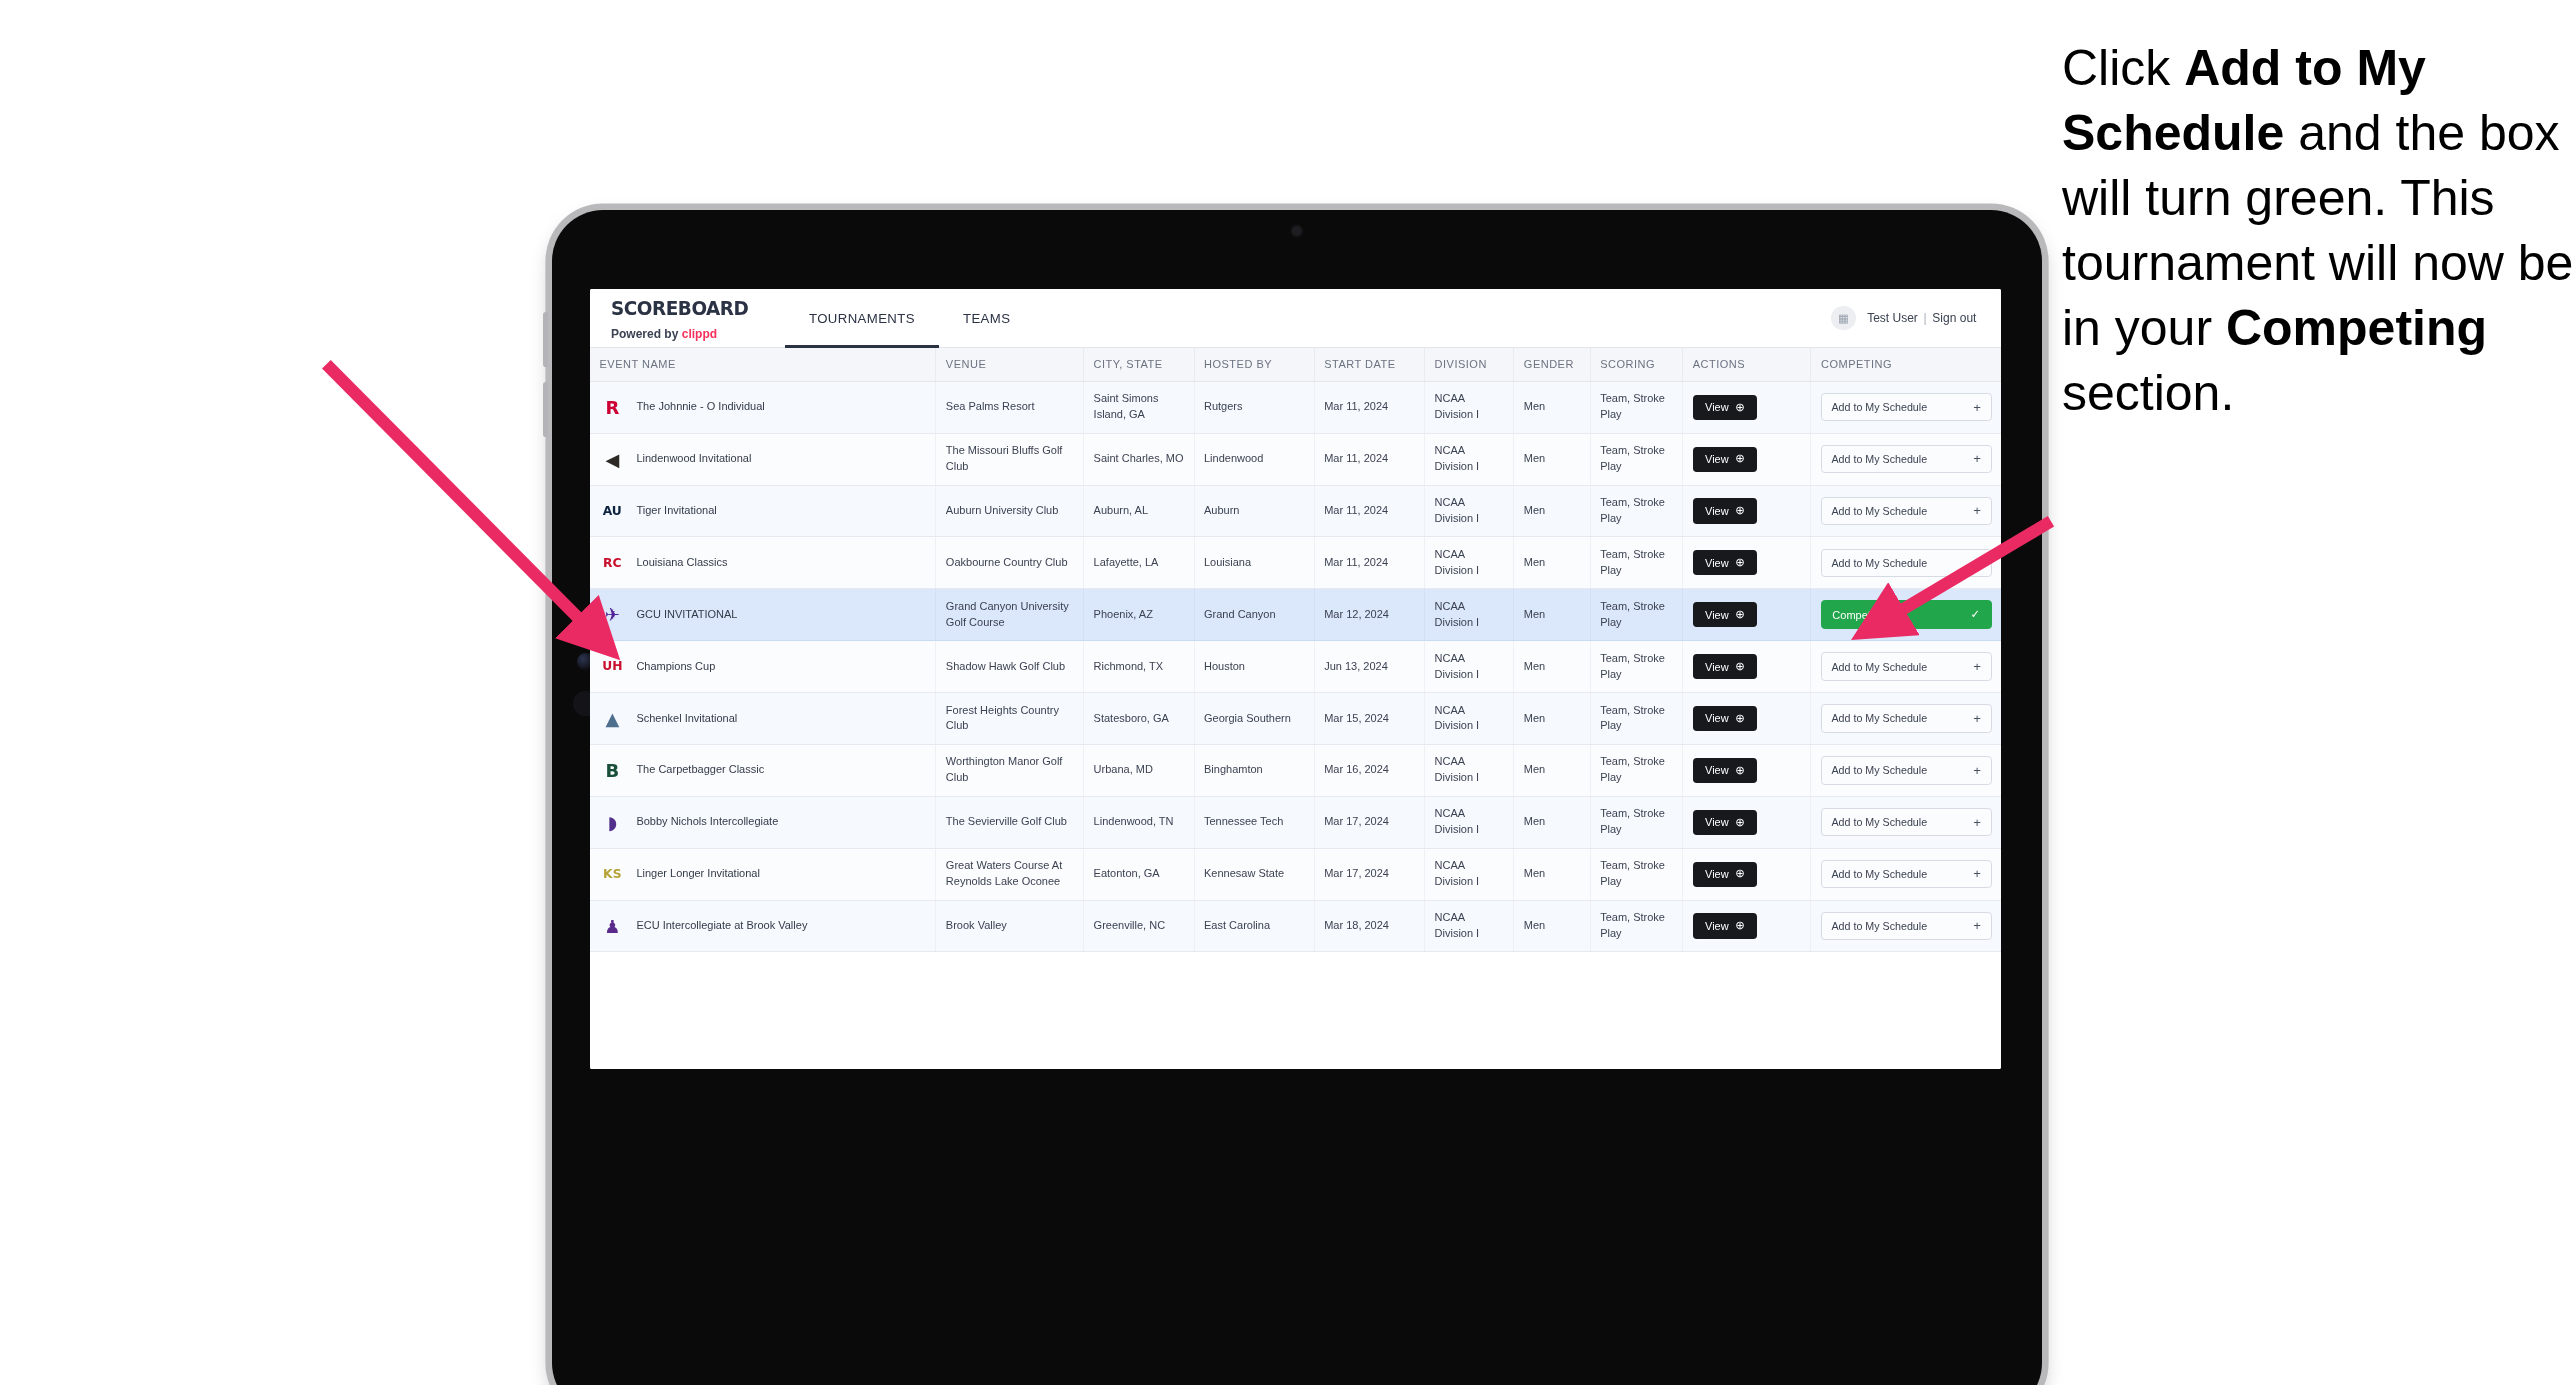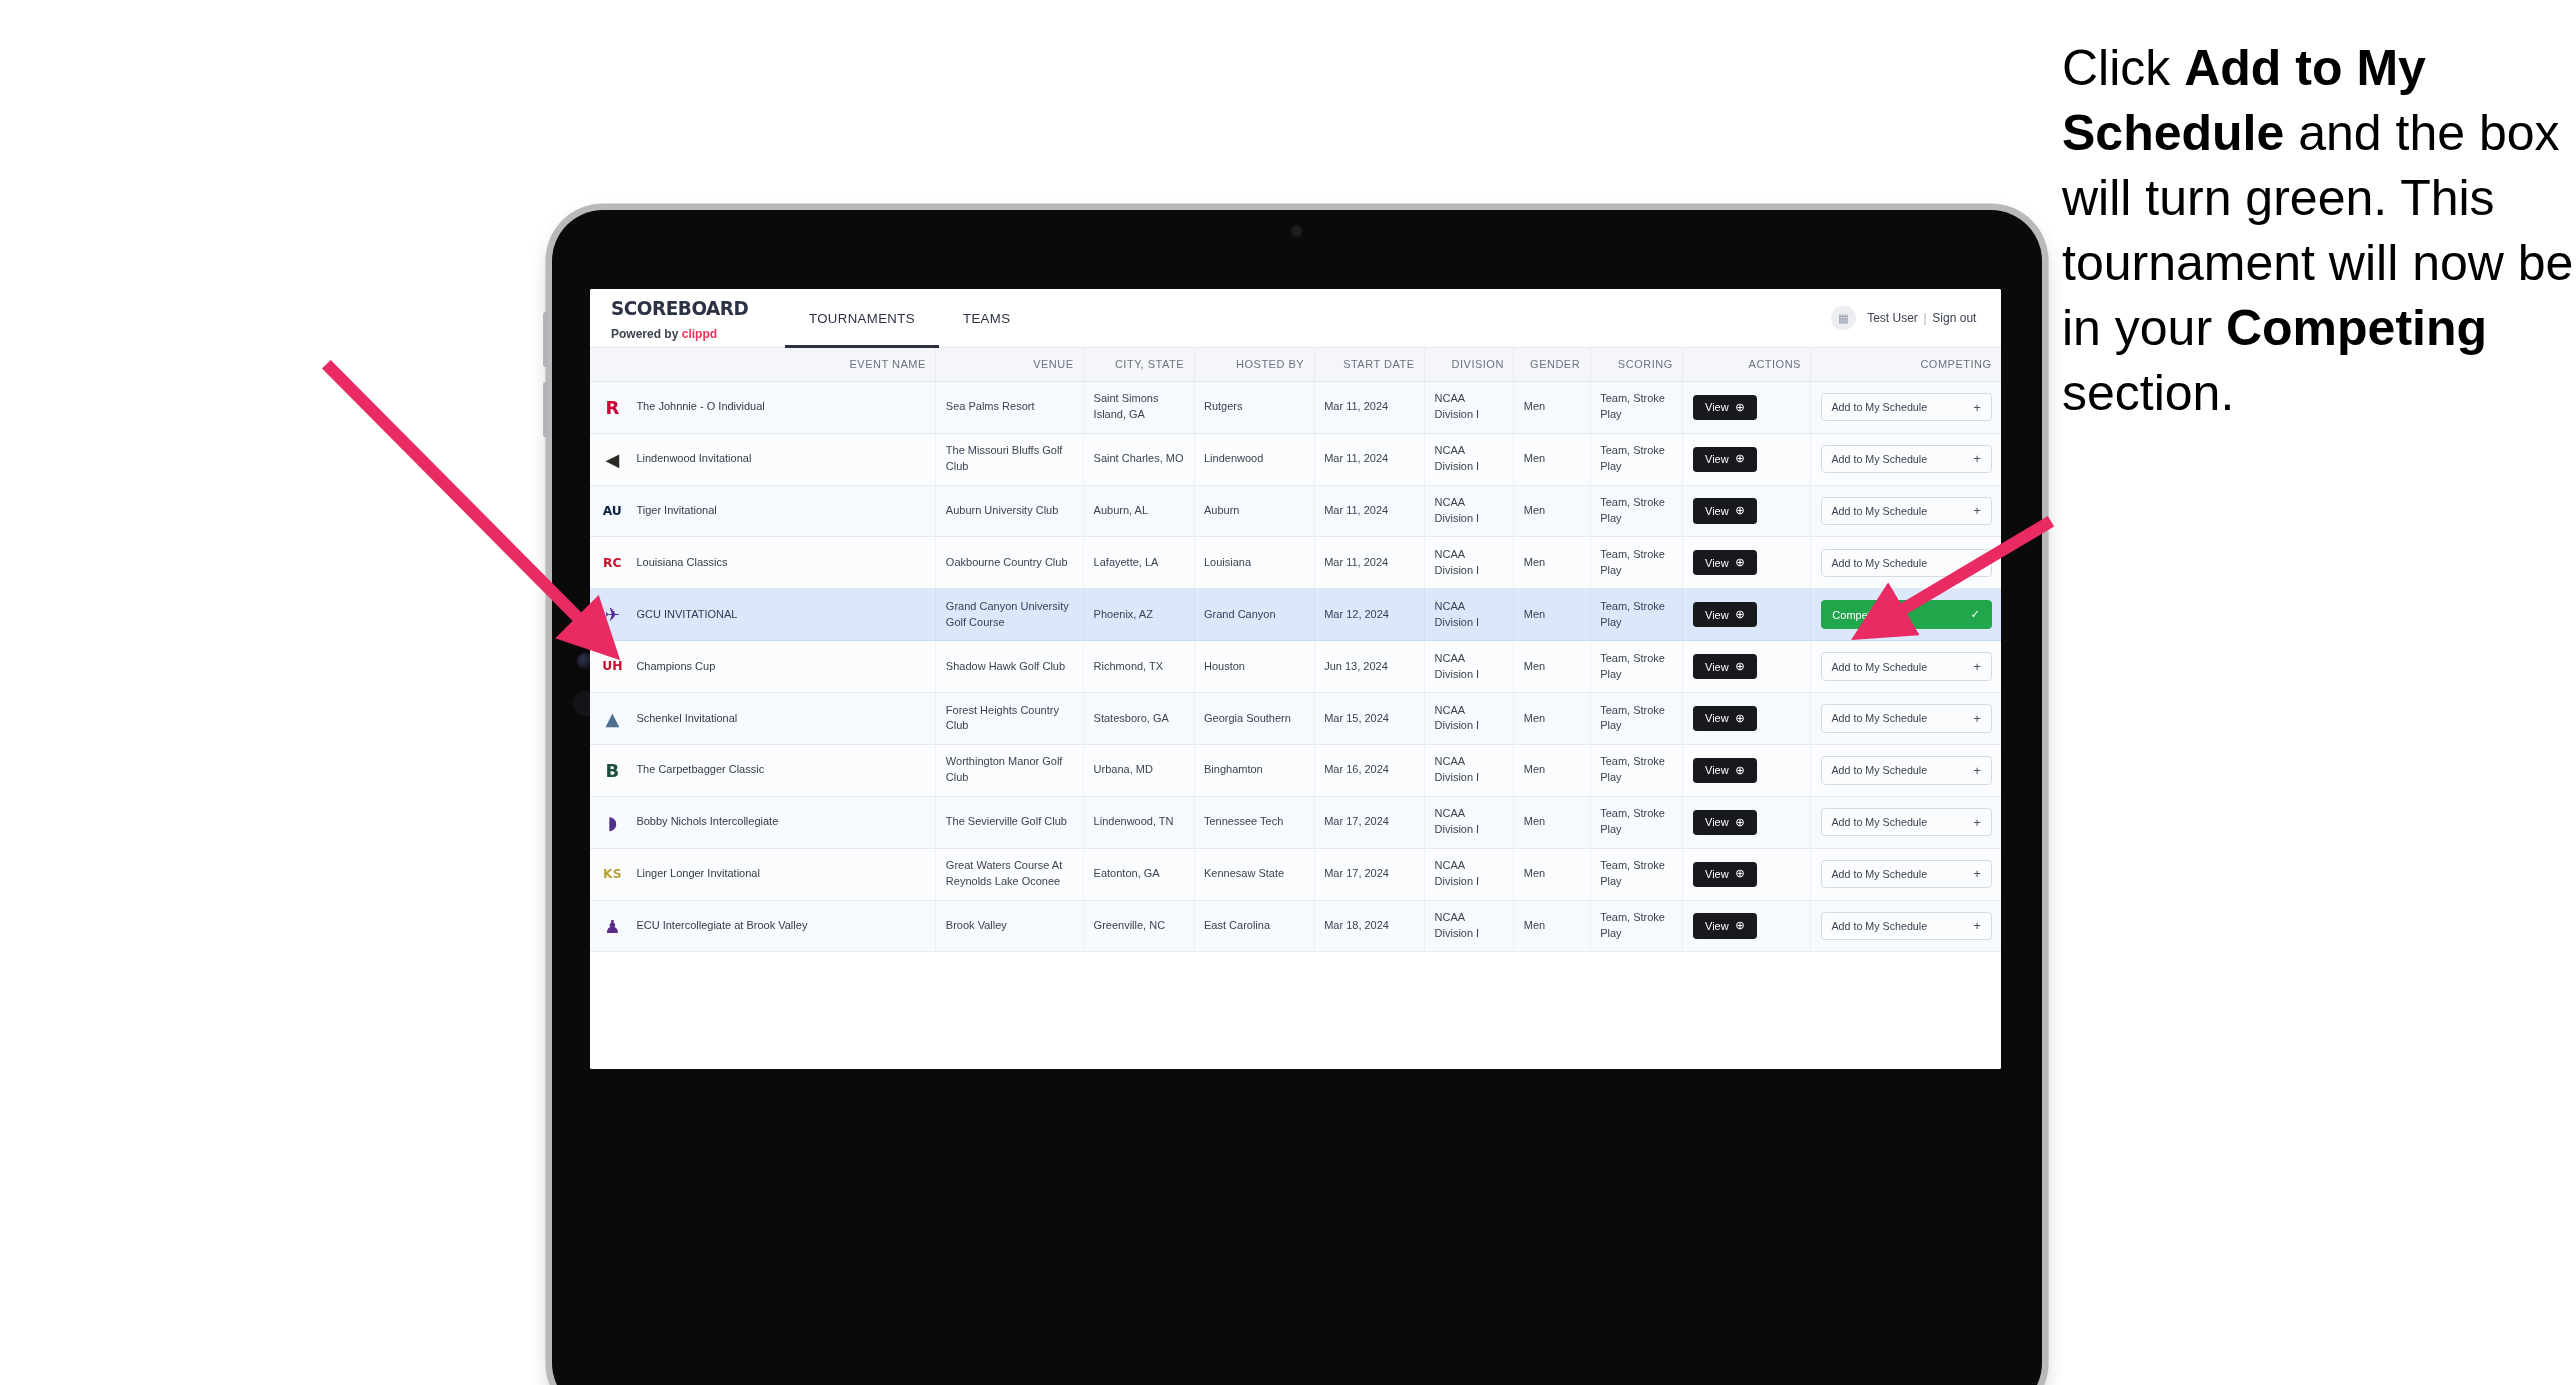--- a/index.html
+++ b/index.html
@@ -138,21 +138,21 @@
 
   
   .tablewrap { height: calc(100% - 59px); overflow: hidden; background:#fff; }
   table.tt { width: 100%; border-collapse: collapse; table-layout: fixed; }
   table.tt thead th {
     background: #f4f6f9;
     color: #6b7280;
     font-size: 11px;
     font-weight: 500;
     letter-spacing: 0.5px;
-    text-align: right;
+    text-align: left;
     padding: 10.4px 9.5px;
     border-bottom: 0.9px solid #e2e5ea;
     border-right: 0.9px solid #e8ebef;
     vertical-align: middle;
     white-space: nowrap;
   }
   table.tt thead th:last-child { border-right: none; }
   table.tt td {
     font-size: 11px;
     color: #3b4252;

